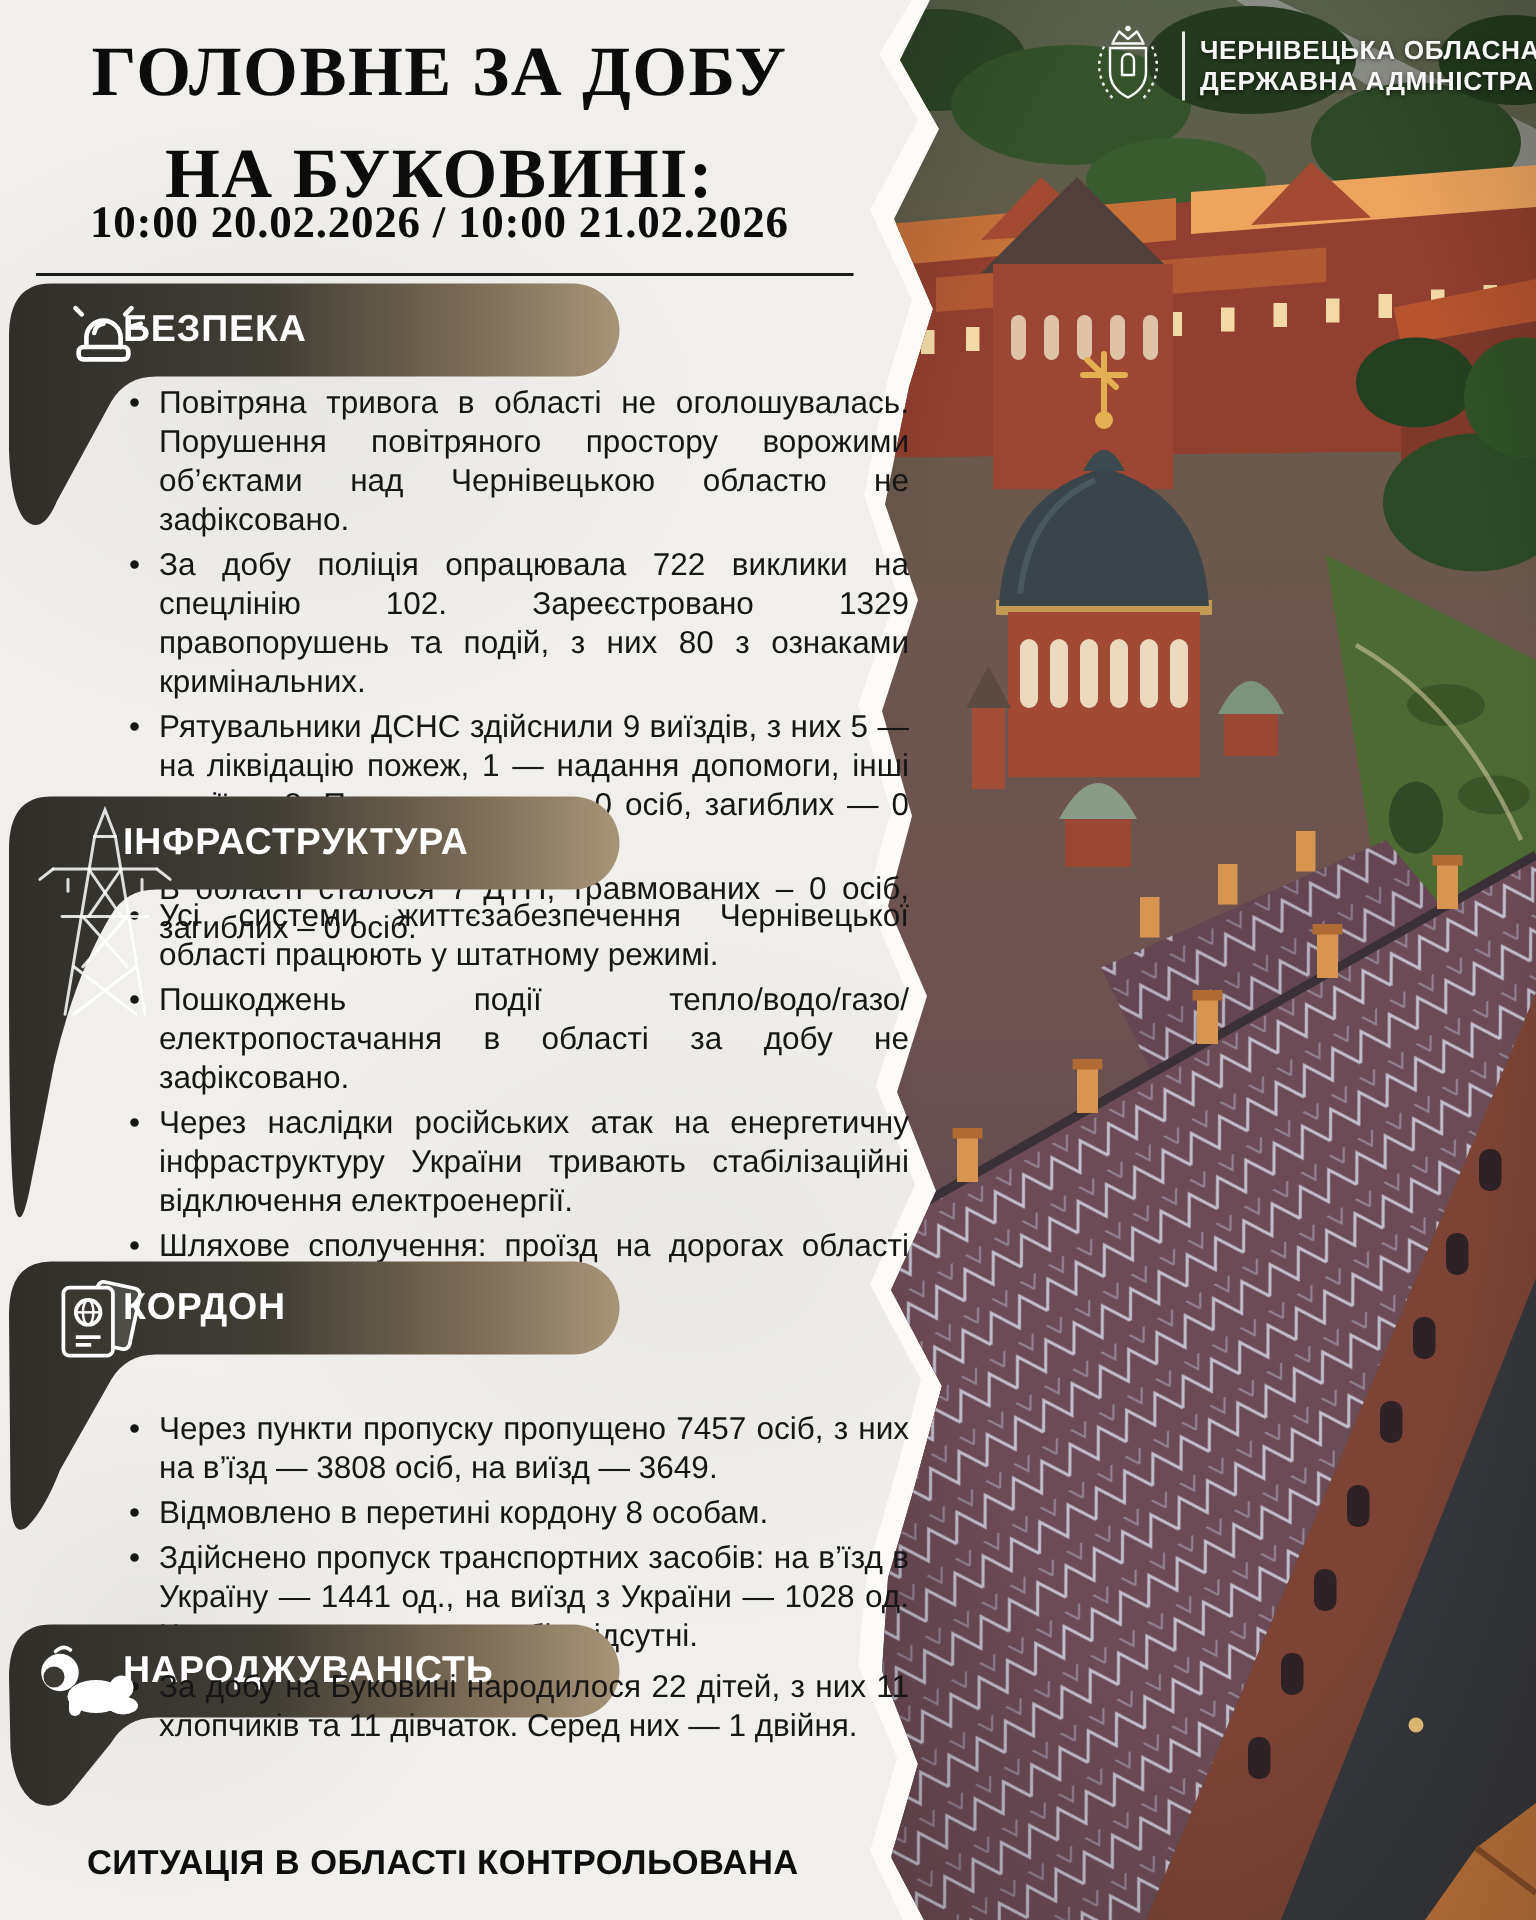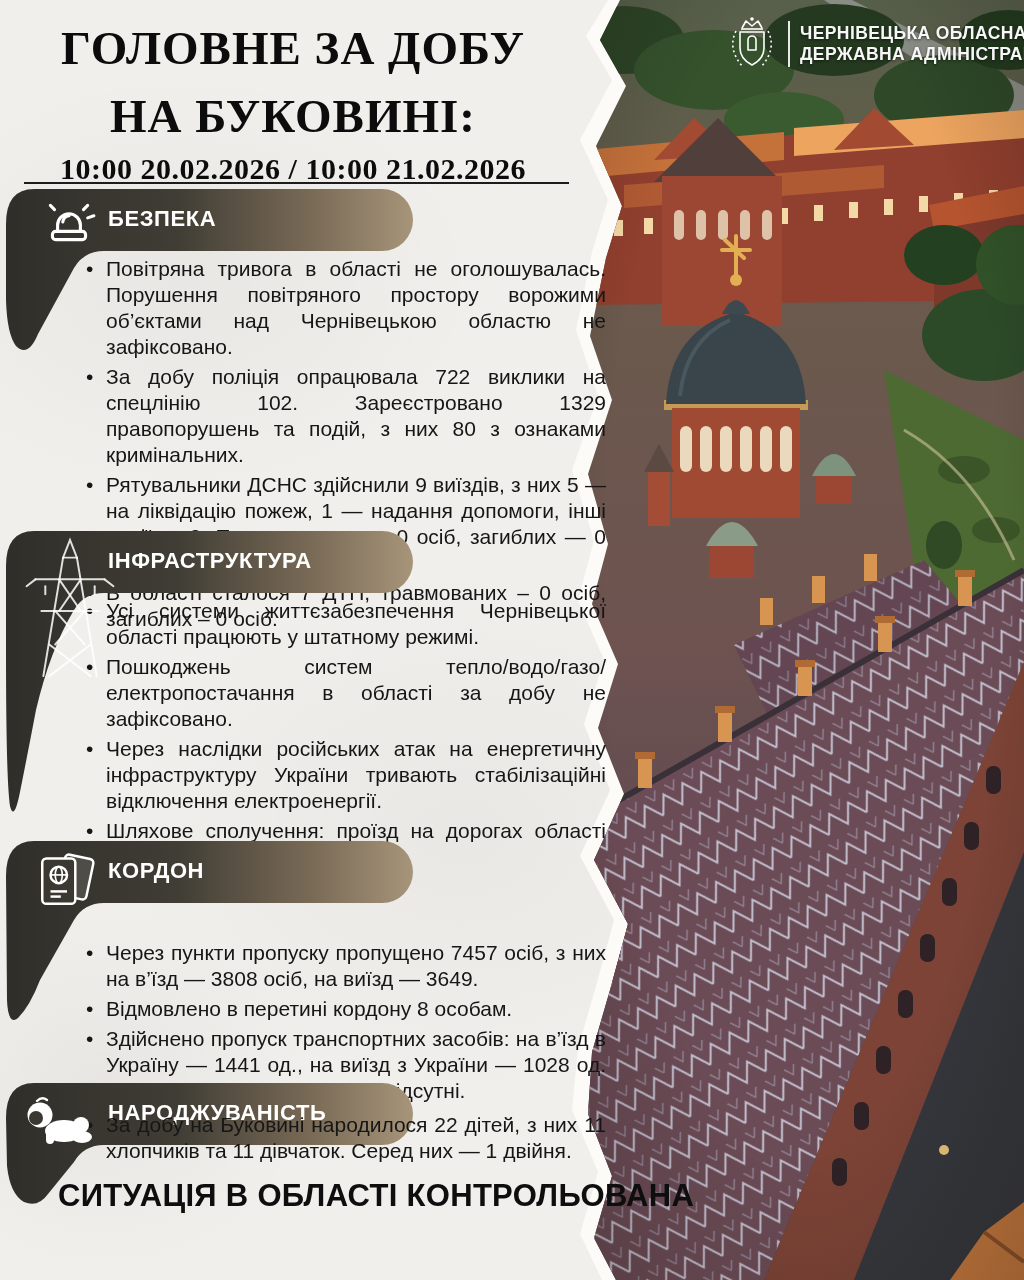--- a/index.html
+++ b/index.html
@@ -25,33 +25,33 @@
   .photo svg{display:block;width:100%;height:100%;}
   
   .logo{position:absolute;left:726px;top:14px;display:flex;align-items:center;gap:10px;z-index:5;}
   .logo .emblem{flex:0 0 auto;}
   .logo .sep{width:2px;height:46px;background:rgba(255,255,255,0.9);}
   .logo .ltext{color:#f7f7f7;font-weight:bold;font-size:17.5px;line-height:1.22;letter-spacing:0.4px;text-shadow:0 1px 3px rgba(0,0,0,0.55);white-space:nowrap;}
   
   .titlewrap{position:absolute;left:8px;top:14px;width:570px;text-align:center;
     font-family:"Liberation Serif", serif;font-weight:bold;color:#0c0c0c;}
   .titleline{font-size:47px;line-height:1.45;letter-spacing:1px;}
-  .dates{position:absolute;left:8px;top:152px;width:570px;text-align:center;
+  .dates{position:absolute;left:8px;top:132px;width:570px;text-align:center;
     font-family:"Liberation Serif", serif;font-weight:bold;font-size:30px;letter-spacing:0.5px;color:#0c0c0c;}
   .rule{position:absolute;left:24px;top:182px;width:545px;height:2px;background:#1c1c1c;}
   
   .hdr-svg{position:absolute;left:0;}
-  .sec-title{position:absolute;left:108px;width:300px;height:62px;line-height:62px;
-    color:#fff;font-weight:bold;font-size:22px;letter-spacing:0.6px;}
+  .sec-title{position:absolute;left:82px;width:300px;height:62px;line-height:62px;
+    color:#fff;font-weight:bold;font-size:25px;letter-spacing:0.6px;}
   .icon{position:absolute;z-index:3;}
   ul.bullets{position:absolute;left:78px;width:528px;margin:0;padding:0;list-style:none;}
   ul.bullets li{position:relative;padding-left:28px;margin:0 0 4px 0;
     font-size:21px;line-height:1.24;text-align:justify;color:#161616;}
   ul.bullets li::before{content:"•";position:absolute;left:8px;top:0;font-size:21px;}
-  .footer{position:absolute;left:58px;top:1178px;font-weight:bold;font-size:31px;letter-spacing:0.3px;color:#0e0e0e;}
+  .footer{position:absolute;left:58px;top:1228px;font-weight:bold;font-size:23px;letter-spacing:0.3px;color:#0e0e0e;}
 </style>
 </head>
 <body>
 
 <div class="canvas">
 
   <div class="torn-white"></div>
   <div class="photo">
     <svg viewBox="0 0 440 1280" preserveAspectRatio="none">
       <defs>
@@ -284,21 +284,21 @@
         <path d="M70,84 L40,118"></path>
       <path d="M34,118 L76,150"></path>
         <path d="M76,118 L34,150"></path>
       <path d="M30,59 v8"></path>
         <path d="M80,59 v8"></path>
     </g>
   </svg>
   <div class="sec-title" style="top:530px">ІНФРАСТРУКТУРА</div>
   <ul class="bullets" style="top:598px">
       <li>Усі системи життєзабезпечення Чернівецької області працюють у штатному режимі.</li>
-      <li>Пошкоджень систем тепло/водо/газо/ електропостачання в області за добу не зафіксовано.</li>
+      <li>Пошкоджень події тепло/водо/газо/ електропостачання в області за добу не зафіксовано.</li>
       <li>Через наслідки російських атак на енергетичну інфраструктуру України тривають стабілізаційні відключення електроенергії.</li>
       <li>Шляхове сполучення: проїзд на дорогах області забезпечено.</li>
     </ul>
 
   <svg class="hdr-svg" style="top:840px" width="420" height="200" viewBox="0 0 420 200">
     <defs>
         <linearGradient id="g3" x1="0" y1="0" x2="1" y2="0">
       <stop offset="0" stop-color="#2f2e29"></stop>
           <stop offset="0.42" stop-color="#403d35"></stop>
       <stop offset="0.75" stop-color="#796a56"></stop>

